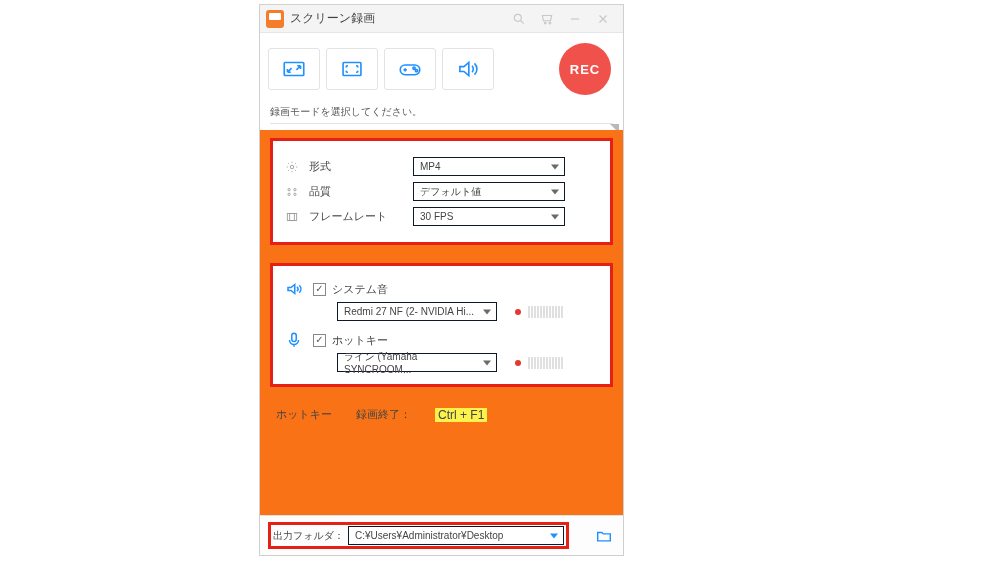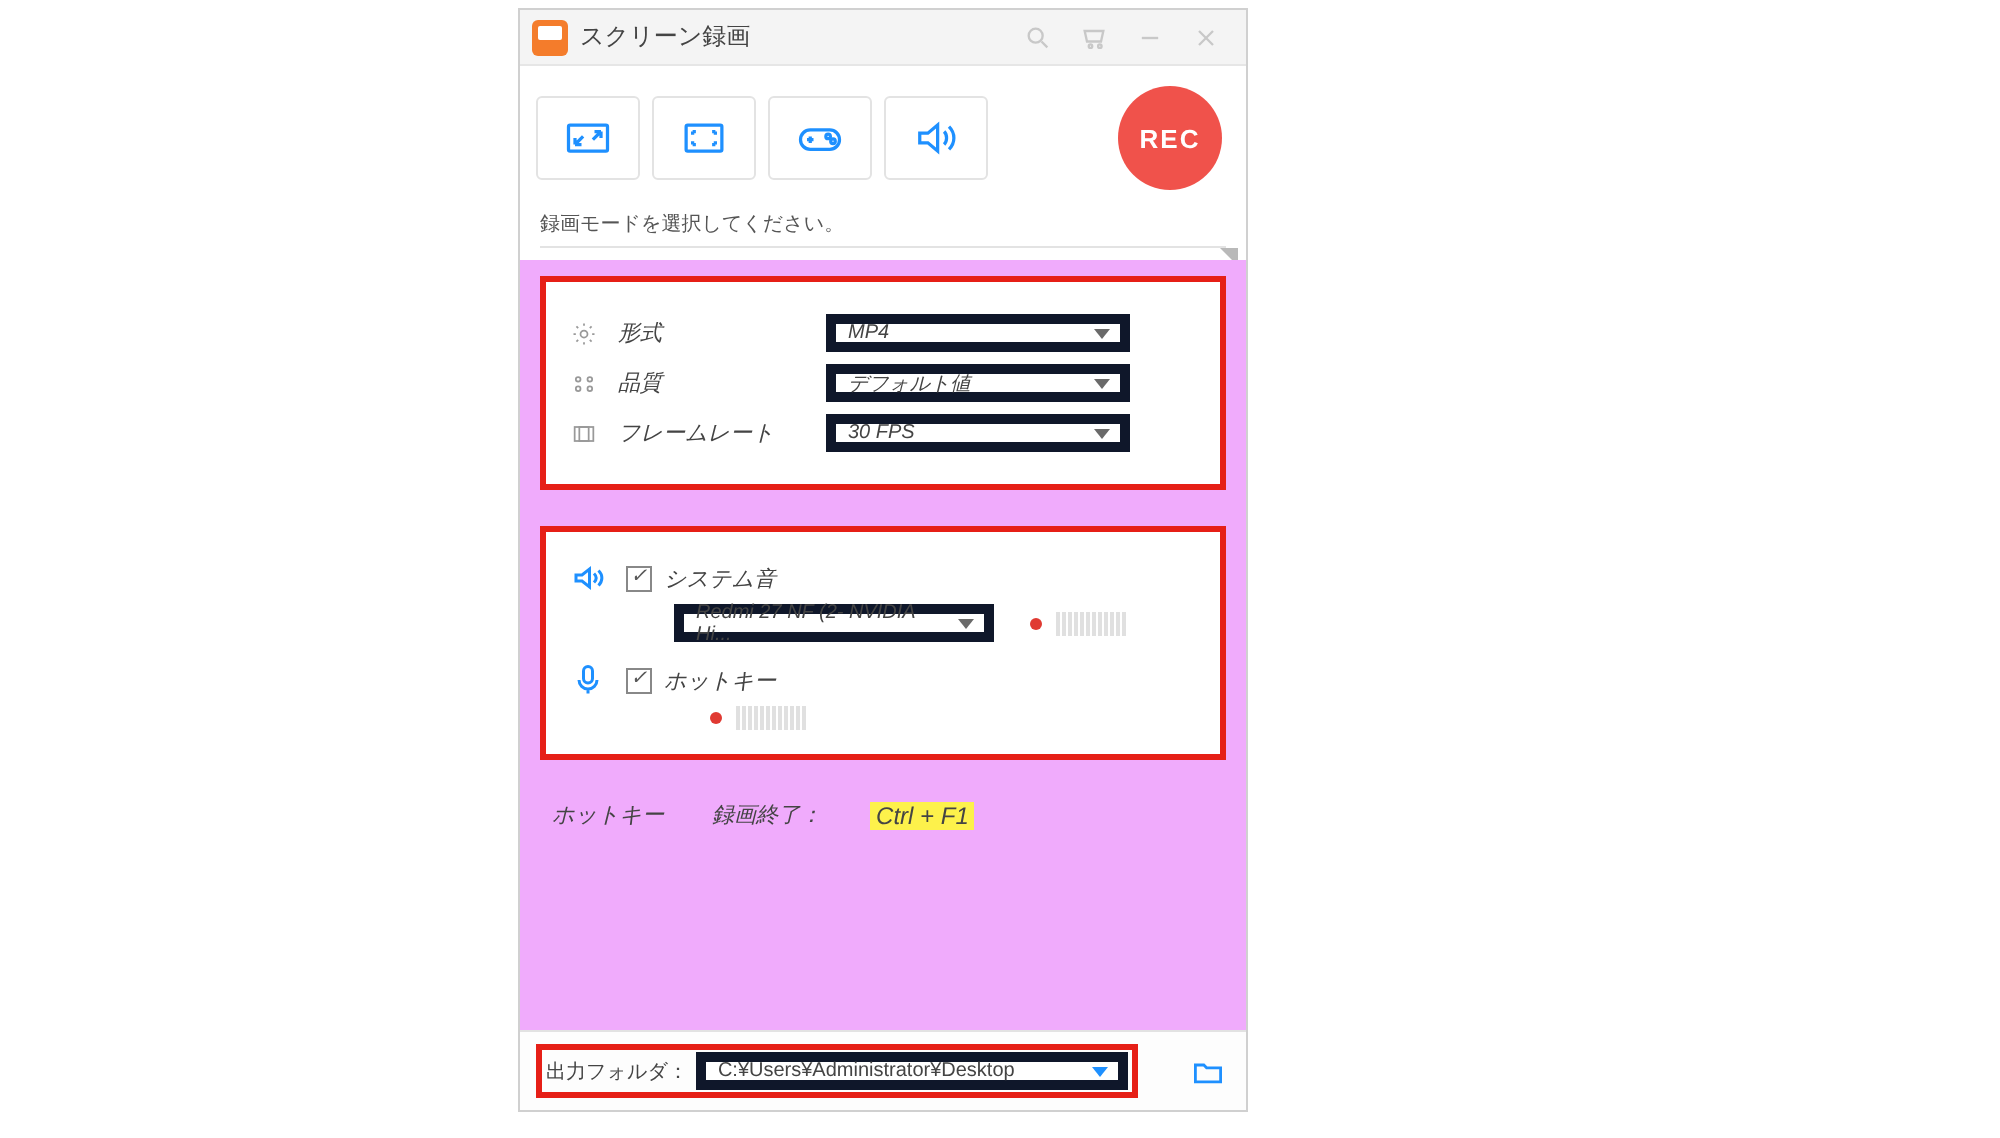--- a/index.html
+++ b/index.html
@@ -95,25 +95,24 @@
   .prompt-tri {
     position:absolute; right:4px; bottom:-3px;
     width:0; height:0;
     border-left:9px solid transparent;
     border-right:0 solid transparent;
     border-top:9px solid #b9b9b9;
   }
 
   .body-area{
     flex:1;
-    background:#f0abfc;
+    background:#f97316;
     padding:8px 10px 4px 10px;
     overflow:hidden;
     position:relative;
-    font-style:italic;
   }
 
   .box {
     border:3px solid #e61f17;
     padding:10px 10px;
     margin-bottom:18px;
     background:#fff;
   }
 
   .row {
@@ -126,21 +125,21 @@
   .row .r-icon{
     width:18px; color:#8a8a8a; display:flex; align-items:center; justify-content:center; margin-right:8px;
   }
   .row .r-icon svg{ width:14px; height:14px; stroke:#999; fill:none; stroke-width:1.5; }
   .row .r-label{
     width:104px;
   }
   .select {
     flex:1;
     height:19px;
-    border:5px solid #0f172a;
+    border:1px solid #0f172a;
     background:#fff;
     font-size:10px;
     padding:0 16px 0 6px;
     display:flex; align-items:center;
     position:relative;
     color:#444;
     cursor:pointer;
     max-width:152px;
   }
   .select::after{
@@ -366,20 +365,23 @@
             <svg viewBox="0 0 24 24">
               <rect x="9" y="3" width="6" height="11" rx="3"></rect>
               <path d="M6 12a6 6 0 0 0 12 0M12 18v3"></path>
             </svg>
           </span>
         <span style="width:8px"></span>
         <span class="check checked"></span>
         <span>ホットキー</span>
       </div>
       <div class="device-row" style="margin-bottom:2px;">
+        <div class="select">
+            <span>ライン (Yamaha SYNCROOM...</span>
+          </div>
         <div class="meter">
           <span class="dot"></span>
           <span class="bar"></span>
             <span class="bar"></span>
             <span class="bar"></span>
             <span class="bar"></span>
             <span class="bar"></span>
             <span class="bar"></span>
             <span class="bar"></span>
             <span class="bar"></span>

